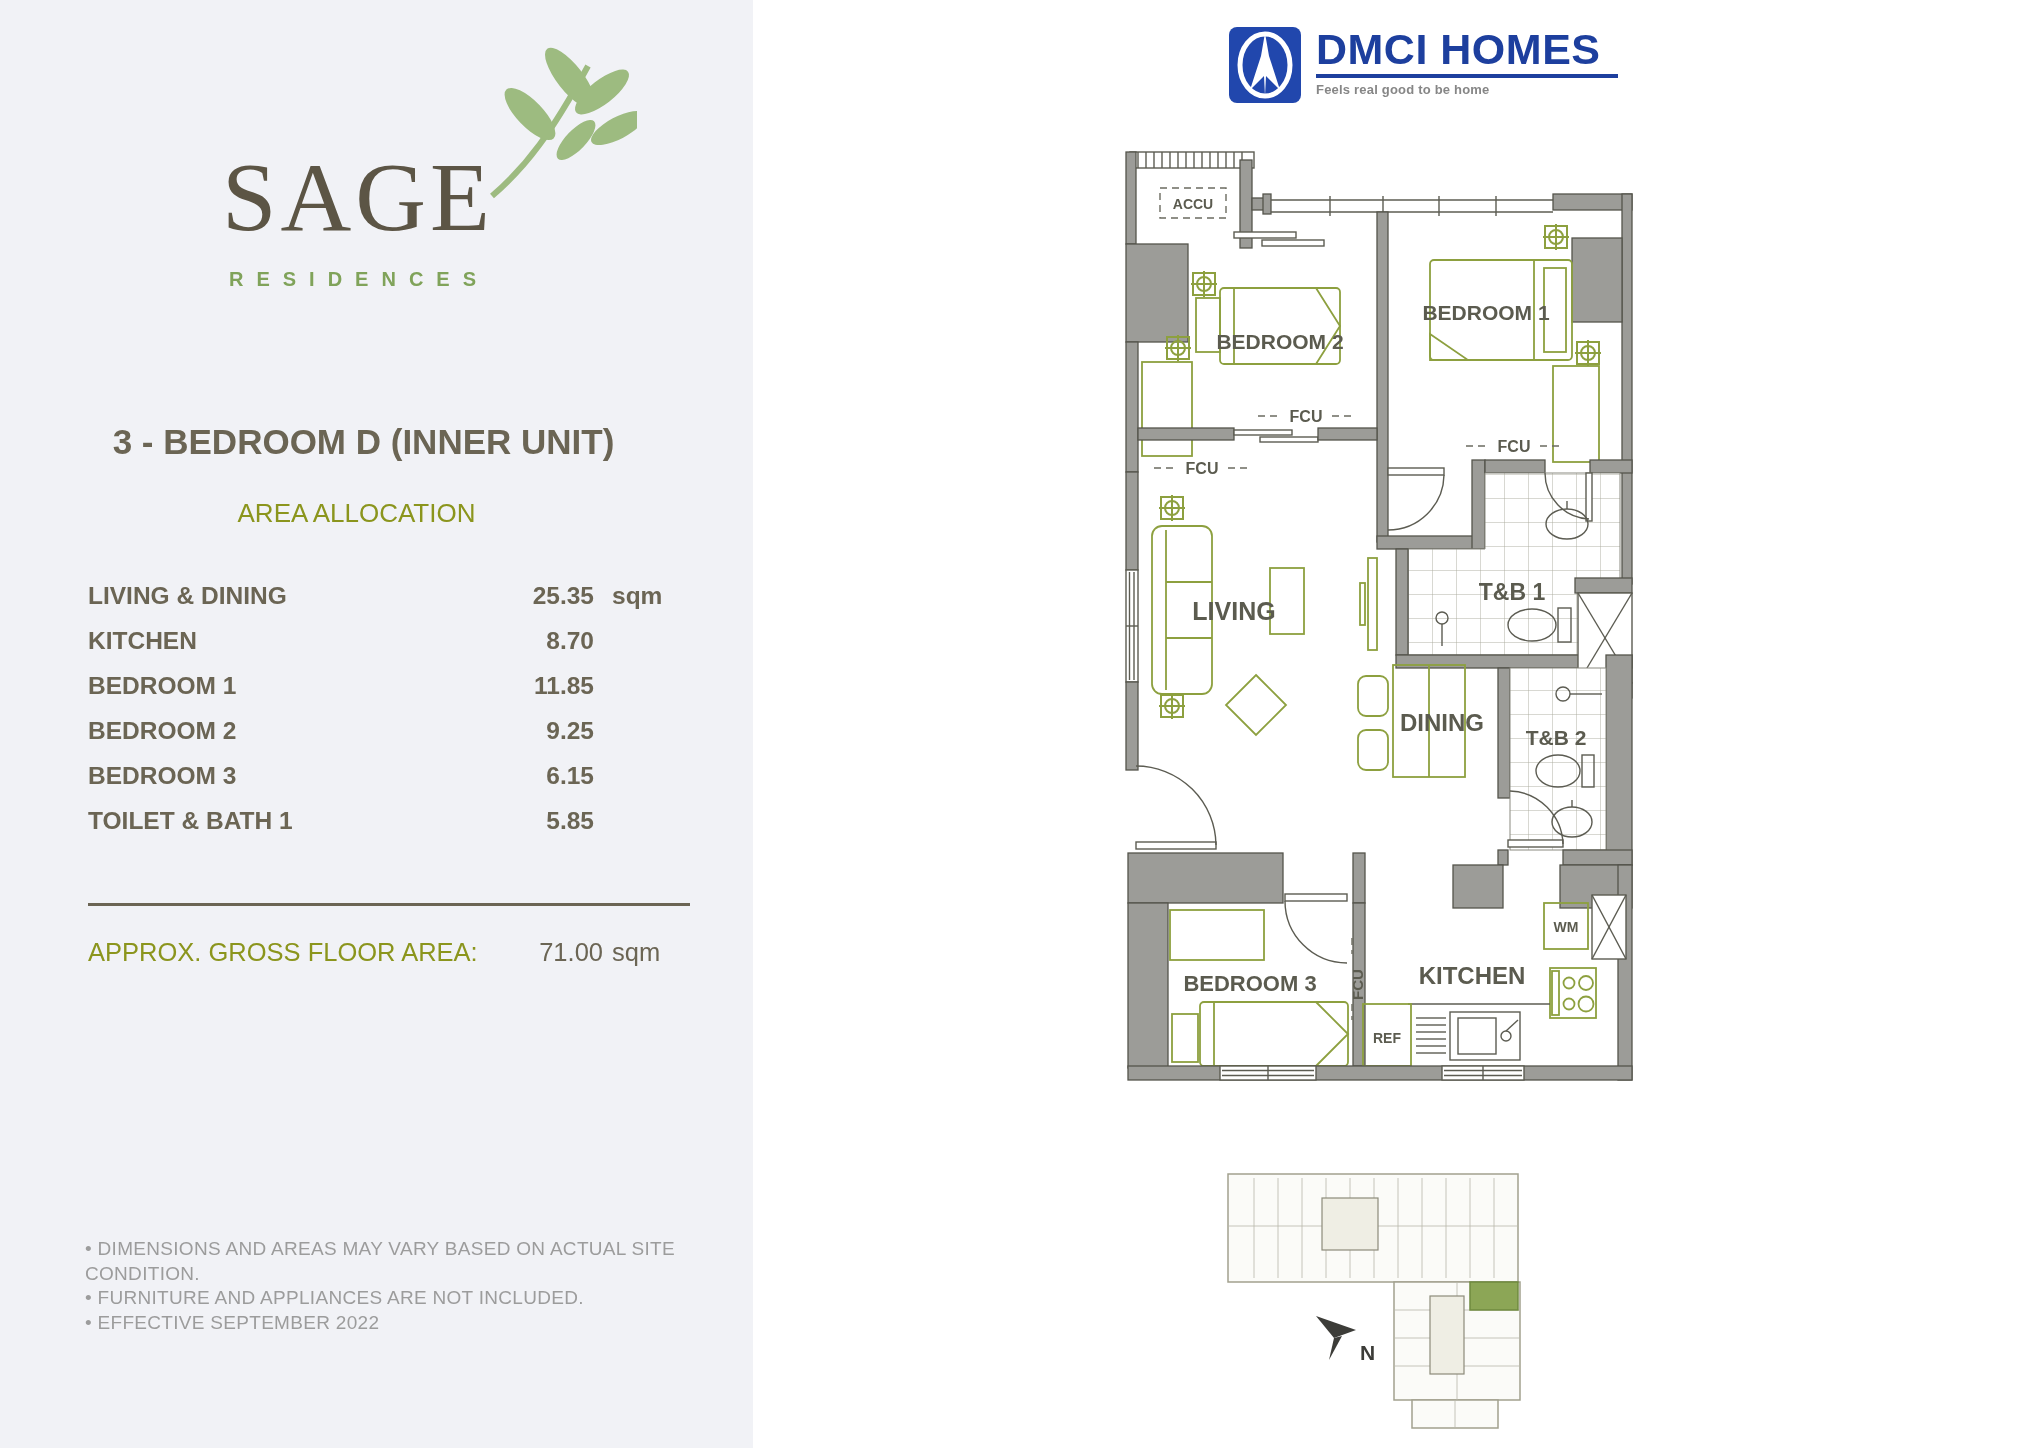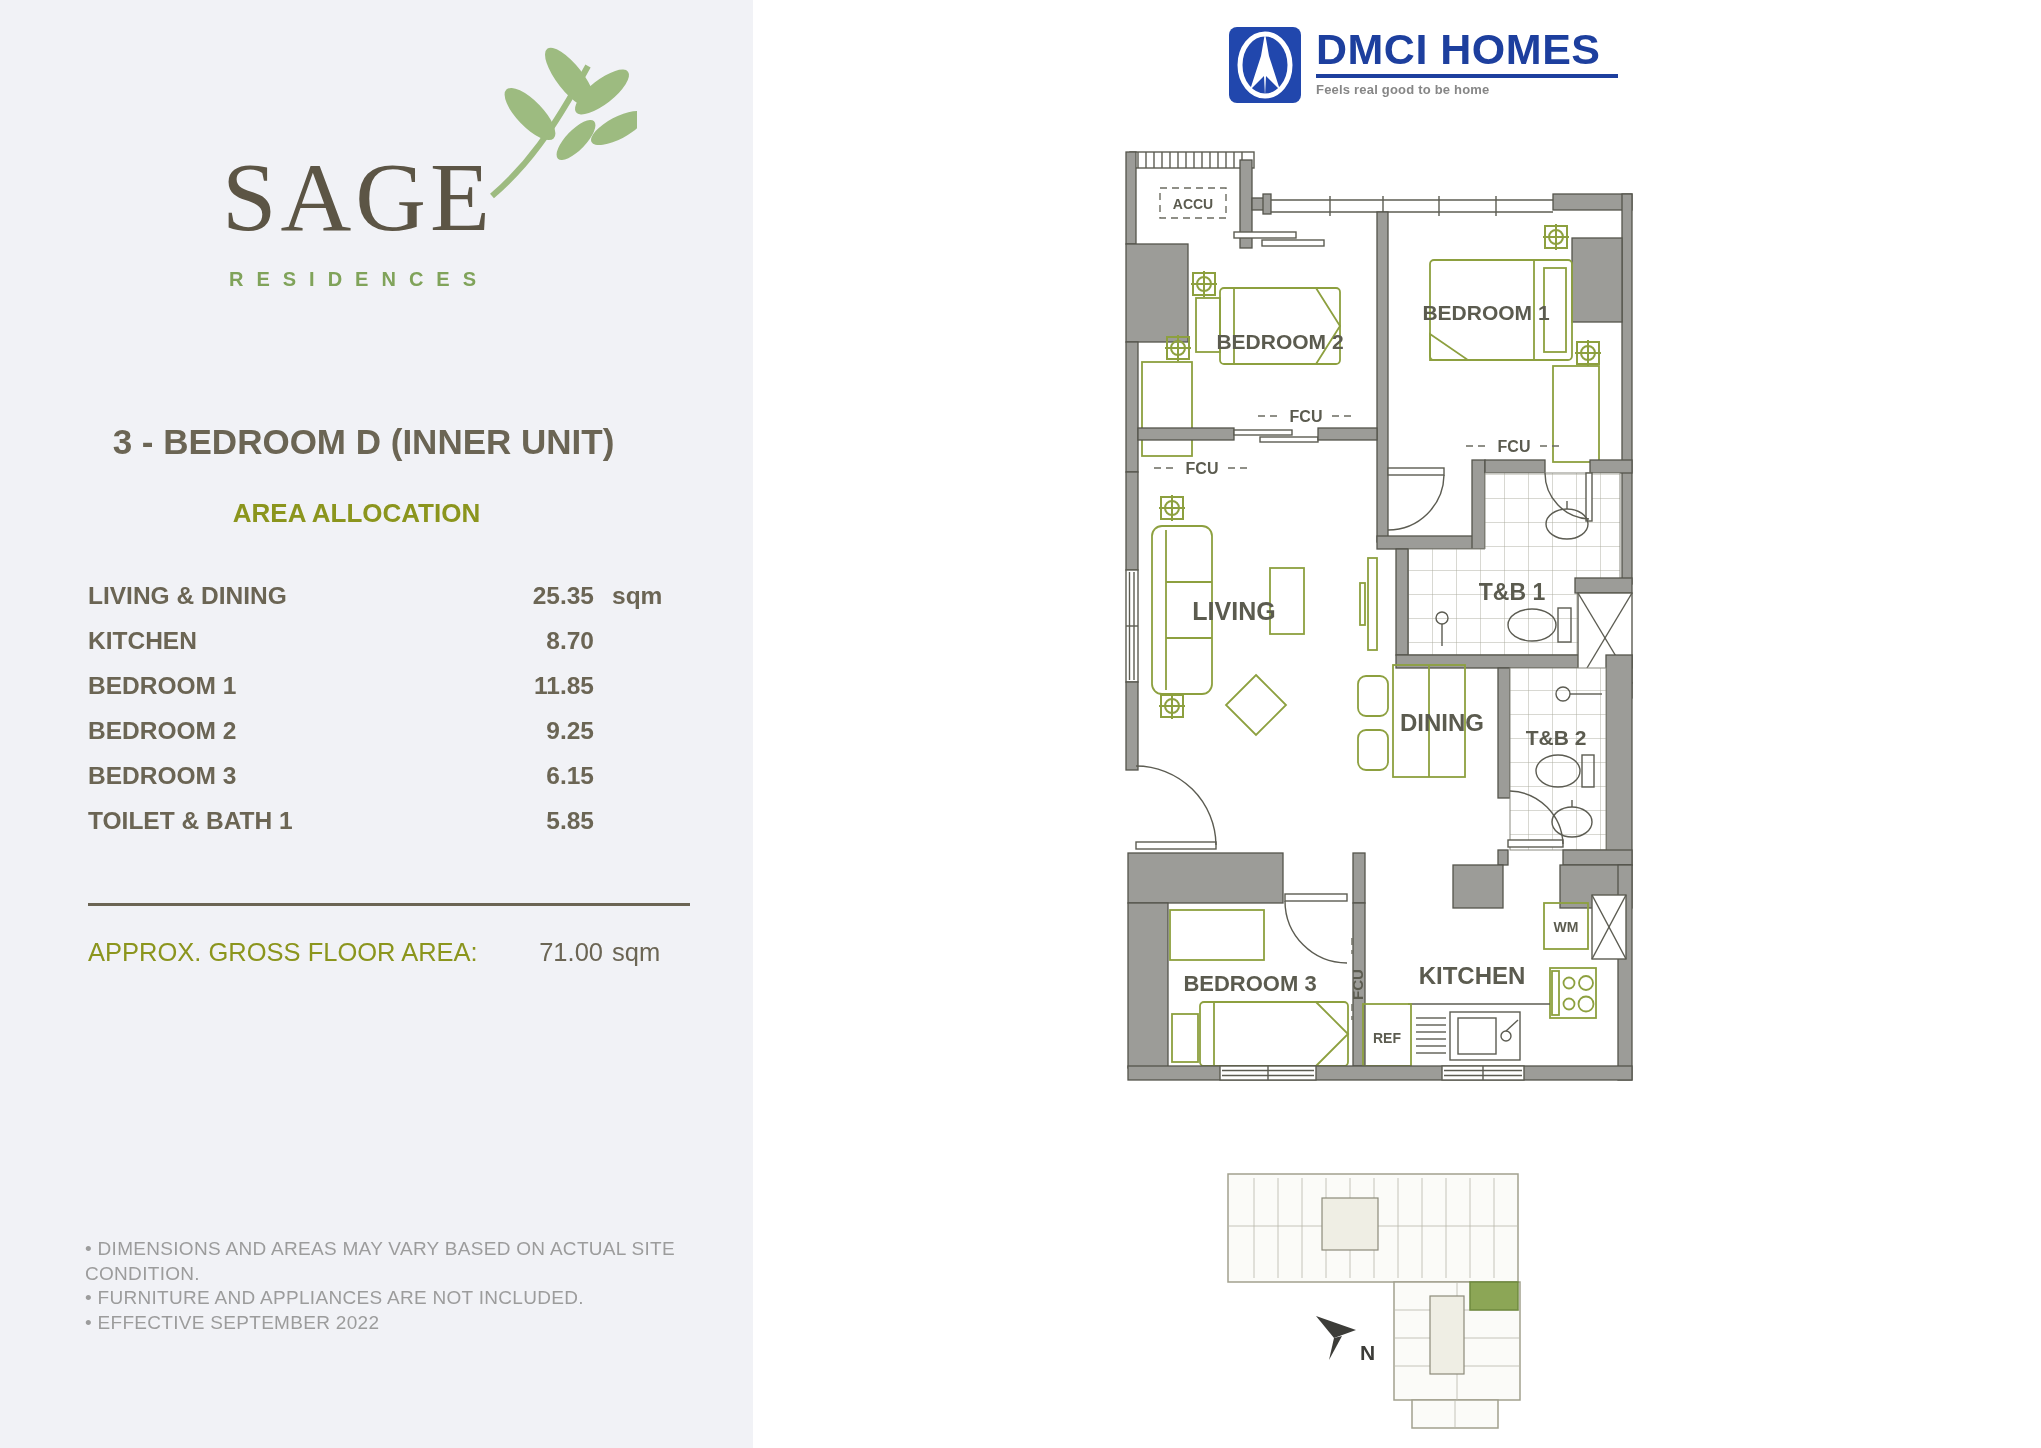--- a/index.html
+++ b/index.html
@@ -10,21 +10,21 @@
   .logo-wrap{position:absolute;left:0;top:0;width:753px;height:320px;}
   .sage-name{position:absolute;left:222px;top:148px;font-family:"Liberation Serif",serif;
              font-size:98px;letter-spacing:4px;color:#5c5545;line-height:1;}
   .sage-sub{position:absolute;left:229px;top:268px;font-size:20px;font-weight:700;
             letter-spacing:13px;color:#80a35a;}
   .leaf-svg{position:absolute;left:452px;top:44px;}
   
   .unit-title{position:absolute;left:0;top:422px;width:727px;text-align:center;
               font-size:35px;font-weight:bold;color:#6b6554;}
   .section-title{position:absolute;left:0;top:498px;width:713px;text-align:center;
-                 font-size:26px;font-weight:bold;color:#8b951d;}
+                 font-size:26px;font-weight:normal;color:#8b951d;}
   
   .area-table{position:absolute;left:88px;top:582px;width:602px;}
   .arow{display:flex;align-items:baseline;height:45px;font-size:24.5px;font-weight:bold;color:#6b6554;gap:9px;}
   .arow .albl{flex:1;text-align:left;}
   .arow .num{width:110px;text-align:right;}
   .arow .unit{width:78px;text-align:left;padding-left:9px;}
   .divider{position:absolute;left:88px;top:903px;width:602px;height:0;border-top:3px solid #6b6554;}
   .gross-row{position:absolute;left:88px;top:938px;width:602px;display:flex;align-items:baseline;
              font-size:25.5px;font-weight:normal;}
   .gross-row .glbl{flex:1;color:#8b951d;}

